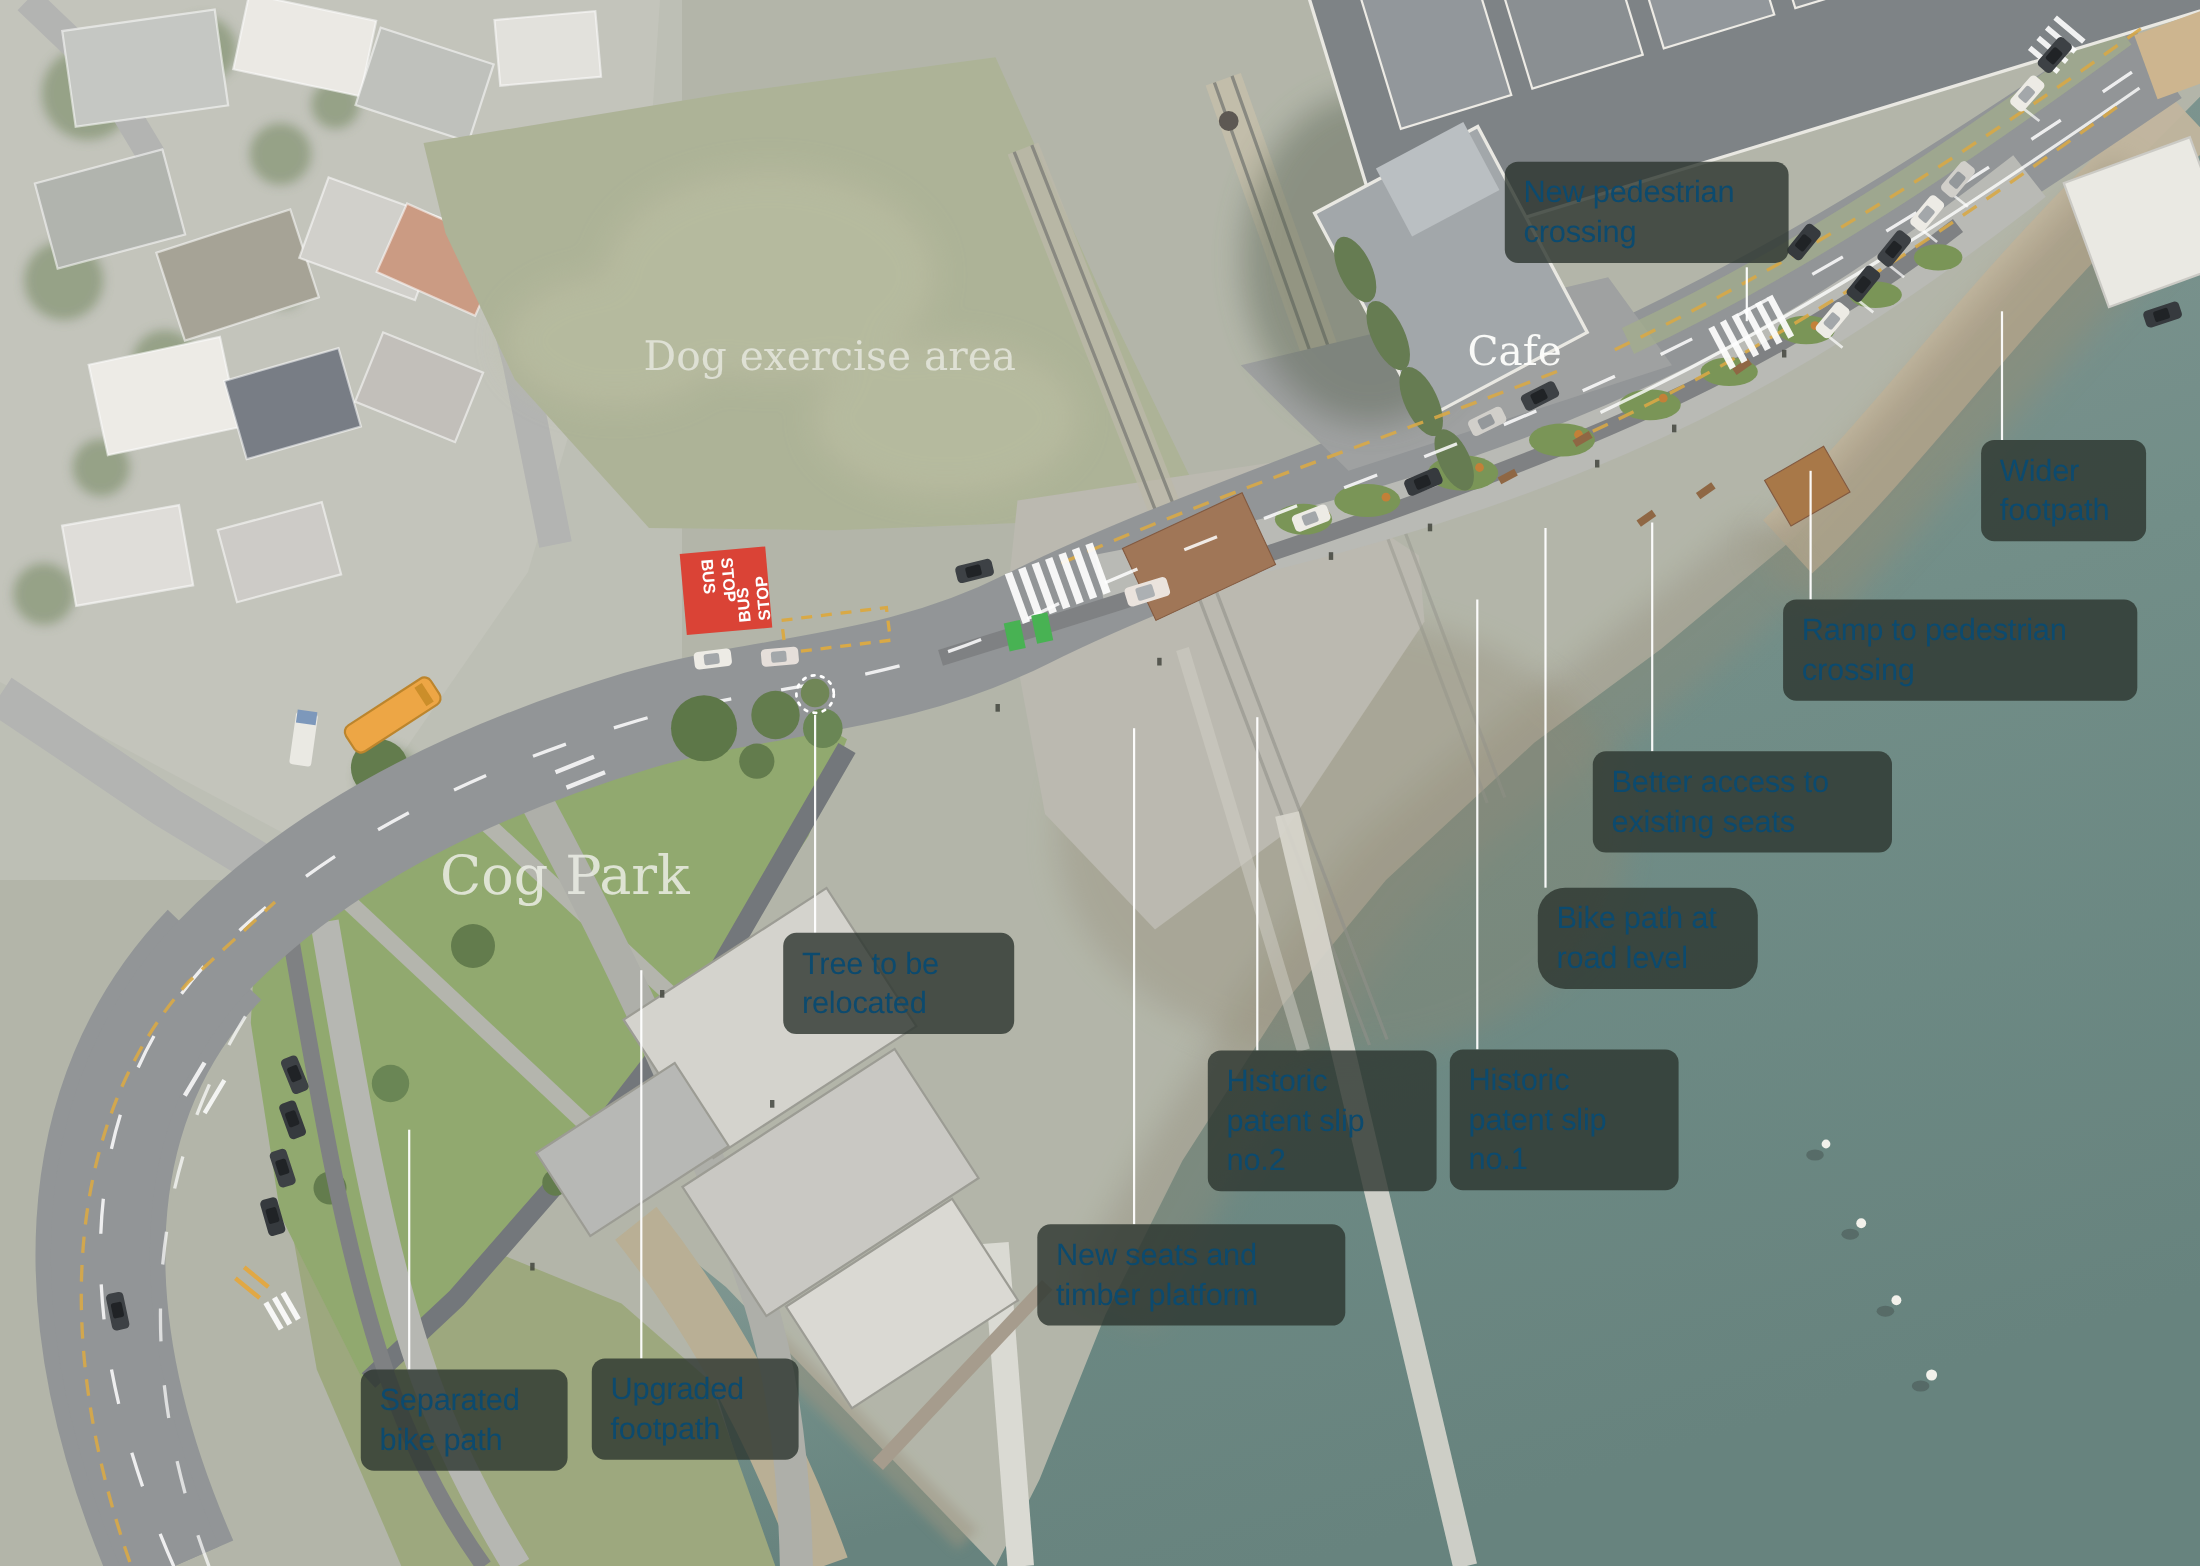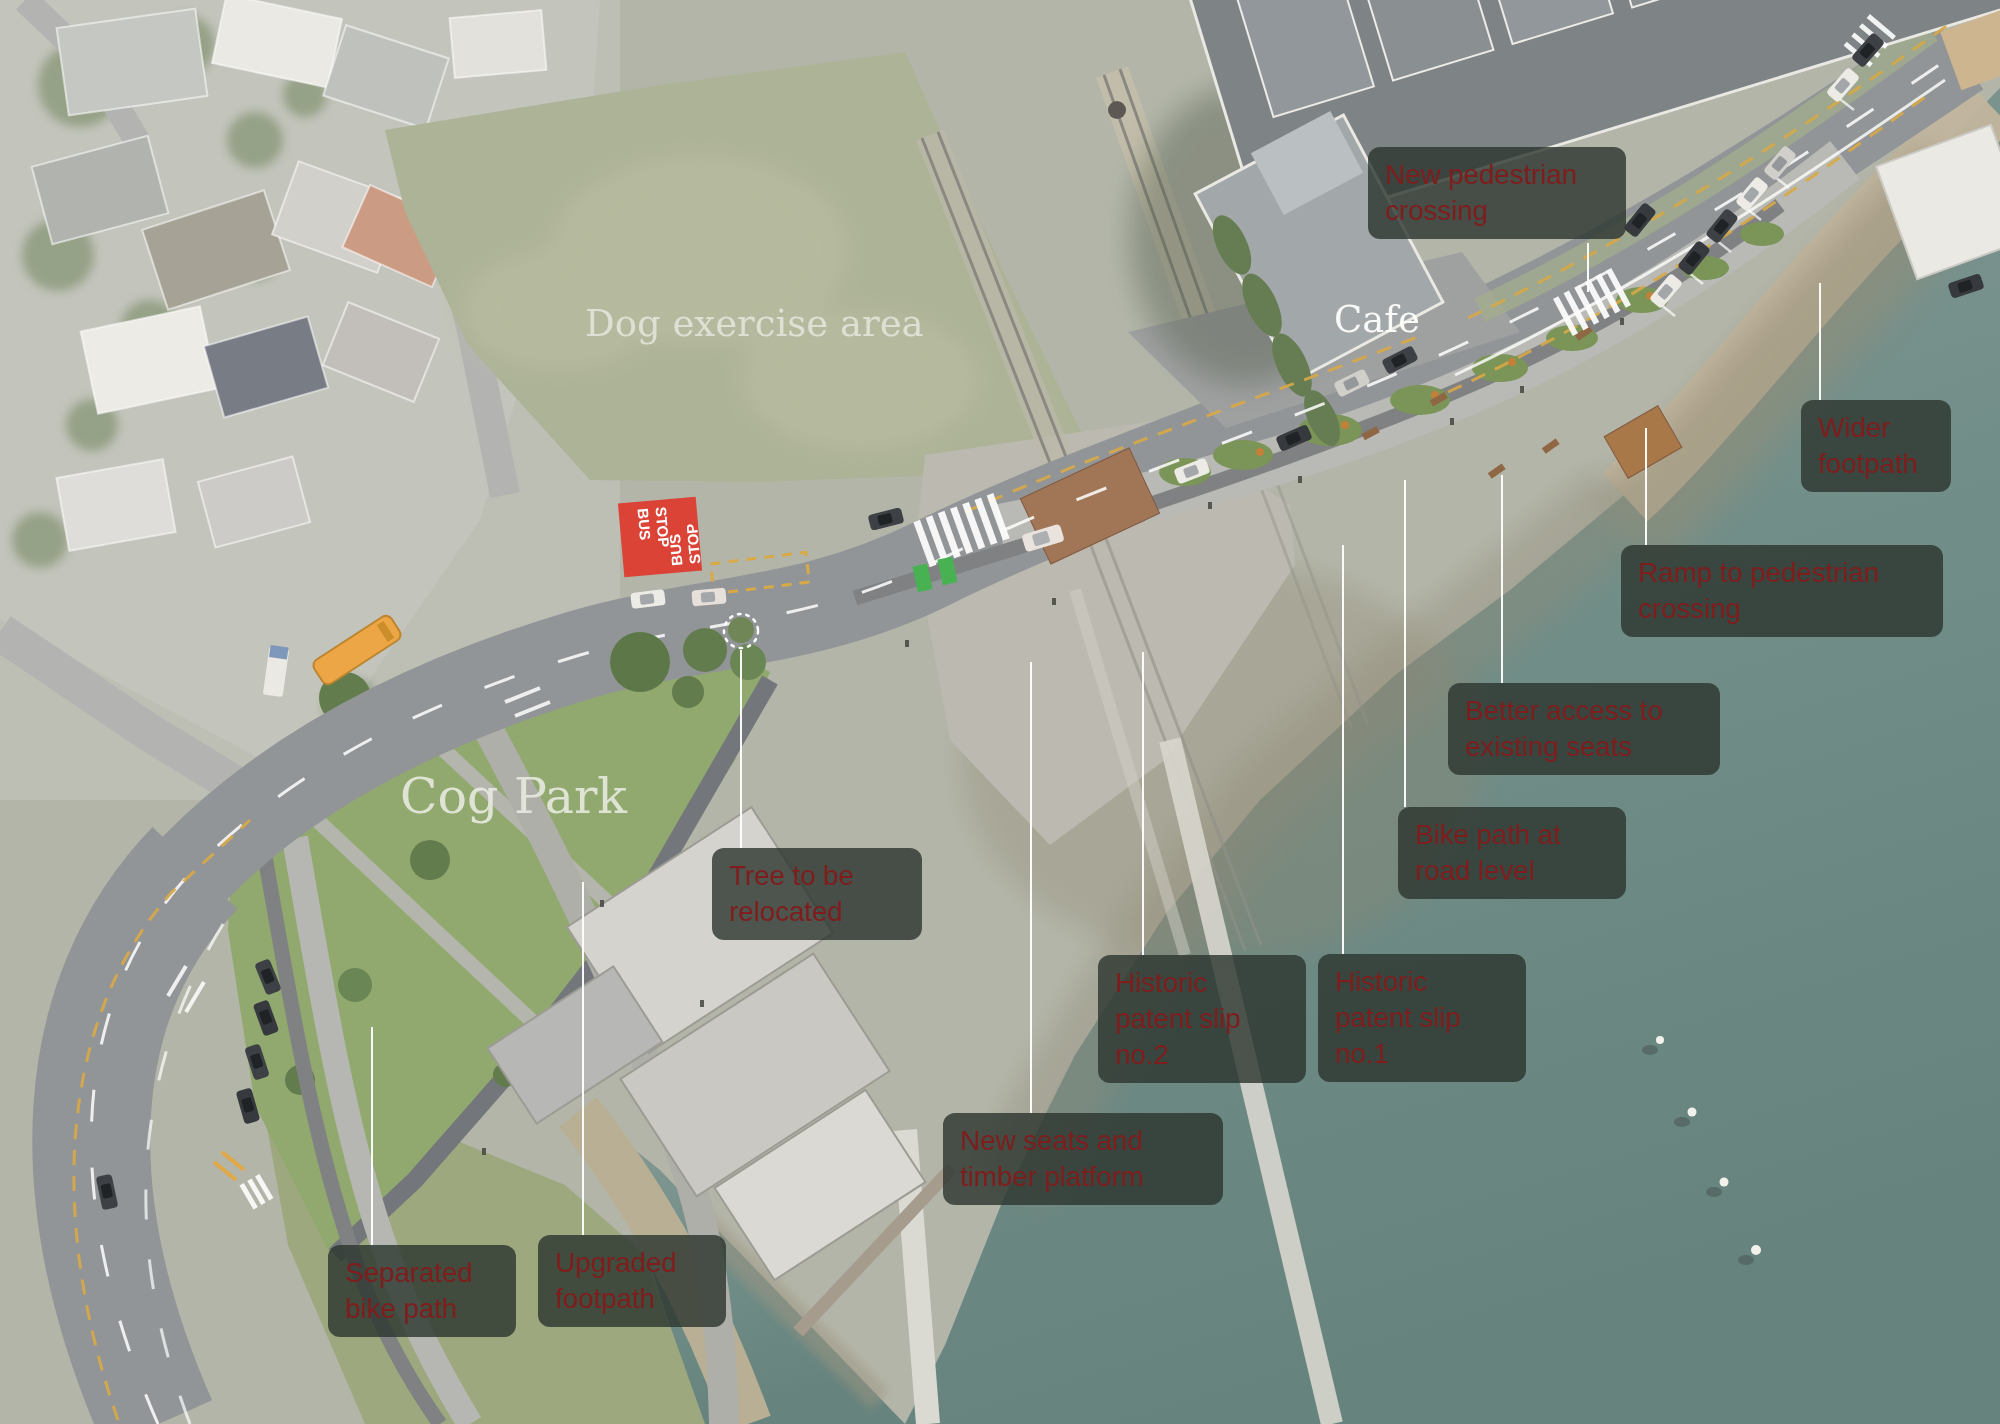--- a/index.html
+++ b/index.html
@@ -1,21 +1,21 @@
 <!DOCTYPE html>
 <html><head>
 <meta charset="utf-8">
 <style>
   html,body{margin:0;padding:0;background:#222;}
   .stage{position:relative;width:2000px;height:1424px;overflow:hidden;
          font-family:"Liberation Sans",sans-serif;background:#aeb1a4;}
   .stage svg{position:absolute;left:0;top:0;}
   .labels{position:absolute;left:0;top:0;width:100%;height:100%;}
   .leader{position:absolute;width:2px;background:rgba(255,255,255,.95);}
-  .ann{position:absolute;box-sizing:border-box;color:#7f1d1d;
+  .ann{position:absolute;box-sizing:border-box;color:#0c4a6e;
        background:rgba(44,53,46,.8);border-radius:12px;
        padding:10px 17px;font-size:28px;line-height:36px;letter-spacing:-.2px;}
   .place{position:absolute;font-family:"DejaVu Serif","Liberation Serif",serif;}
   .place.dog{color:rgba(233,235,227,.78);font-size:37px;}
   .place.cog{color:rgba(235,237,229,.85);font-size:49px;}
   .place.cafe{color:rgba(253,253,251,.96);font-size:37px;}
 </style>
 </head>
 <body>
 
@@ -435,21 +435,21 @@
   <div class="leader" style="left:1819px;top:283px;height:117px;"></div>
   <div class="ann" style="left:1773px;top:400px;width:150px;margin-left:28px;">Wider footpath</div>
 
   <div class="leader" style="left:1645px;top:428px;height:117px;"></div>
   <div class="ann" style="left:1595px;top:545px;width:322px;margin-left:26px;">Ramp to pedestrian crossing</div>
 
   <div class="leader" style="left:1501px;top:475px;height:208px;"></div>
   <div class="ann" style="left:1448px;top:683px;width:272px;">Better access to existing seats</div>
 
   <div class="leader" style="left:1404px;top:480px;height:327px;"></div>
-  <div class="ann" style="left:1398px;top:807px;width:228px;">Bike path at road level</div>
+  <div class="ann" style="left:1398px;top:807px;width:200px;border-radius:25px;">Bike path at road level</div>
 
   <div class="leader" style="left:1142px;top:652px;height:303px;"></div>
   <div class="ann" style="left:1098px;top:955px;width:208px;">Historic patent slip no.2</div>
 
   <div class="leader" style="left:1342px;top:545px;height:409px;"></div>
   <div class="ann" style="left:1318px;top:954px;width:208px;">Historic patent slip no.1</div>
 
   <div class="leader" style="left:1030px;top:662px;height:451px;"></div>
   <div class="ann" style="left:943px;top:1113px;width:280px;">New seats and timber platform</div>
 

